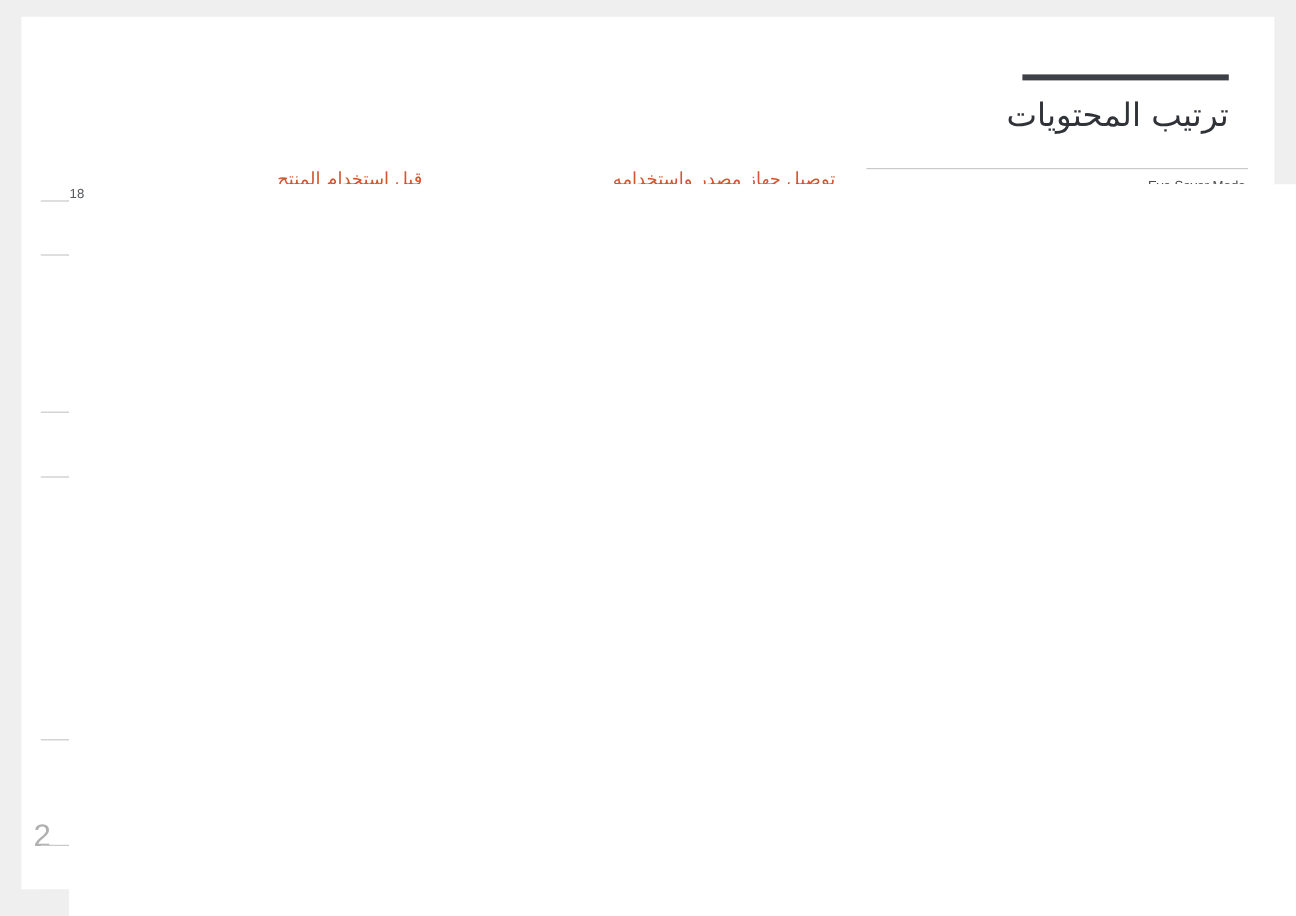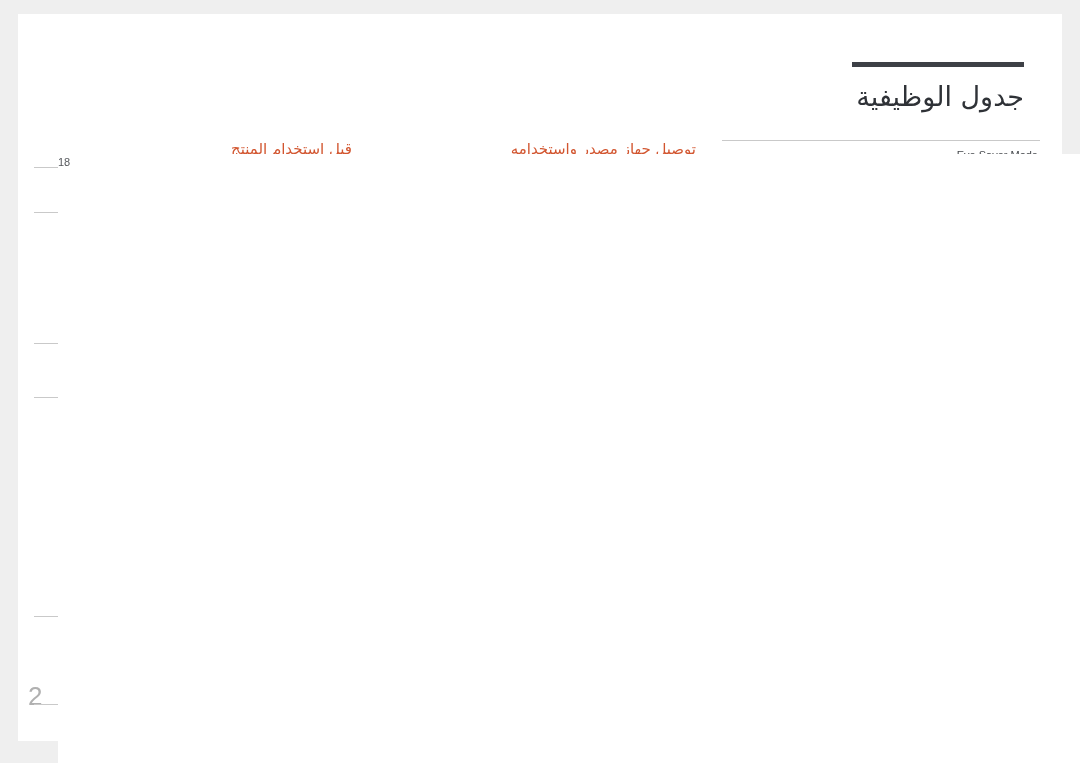--- a/index.html
+++ b/index.html
@@ -159,21 +159,21 @@
 <body>
 
 <div class="page">
 
   <div class="folio-strip">
     <div class="folio">2</div>
   </div>
 
   <div class="masthead">
     <div class="rule"></div>
-    <div class="title">جدول الوظيفية</div>
+    <div class="title">ترتيب المحتويات</div>
   </div>
 
   <div class="columns" id="columns">
       <div class="col">
         <div class="section">
           <div class="group ruled">
             <div class="entry">
               <span class="page">26</span>
               <span class="label latin">Eye Saver Mode</span>
             </div>

